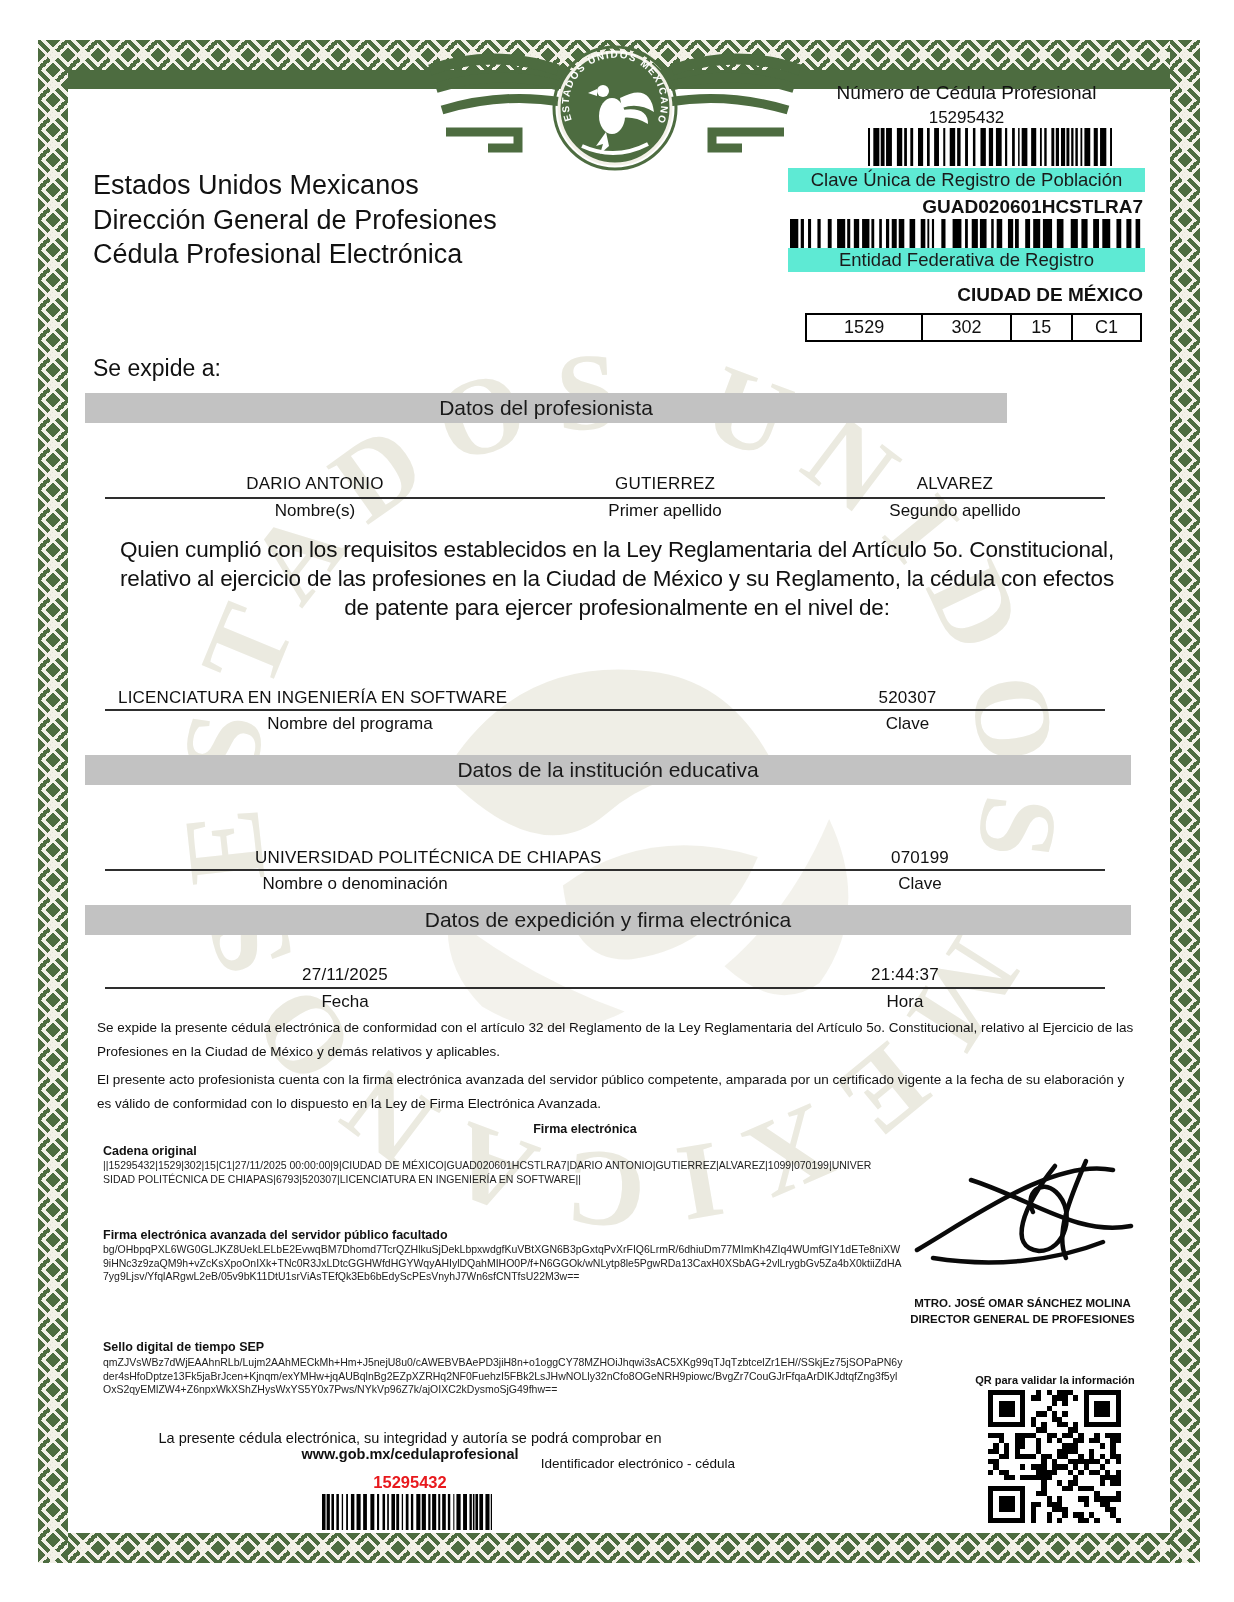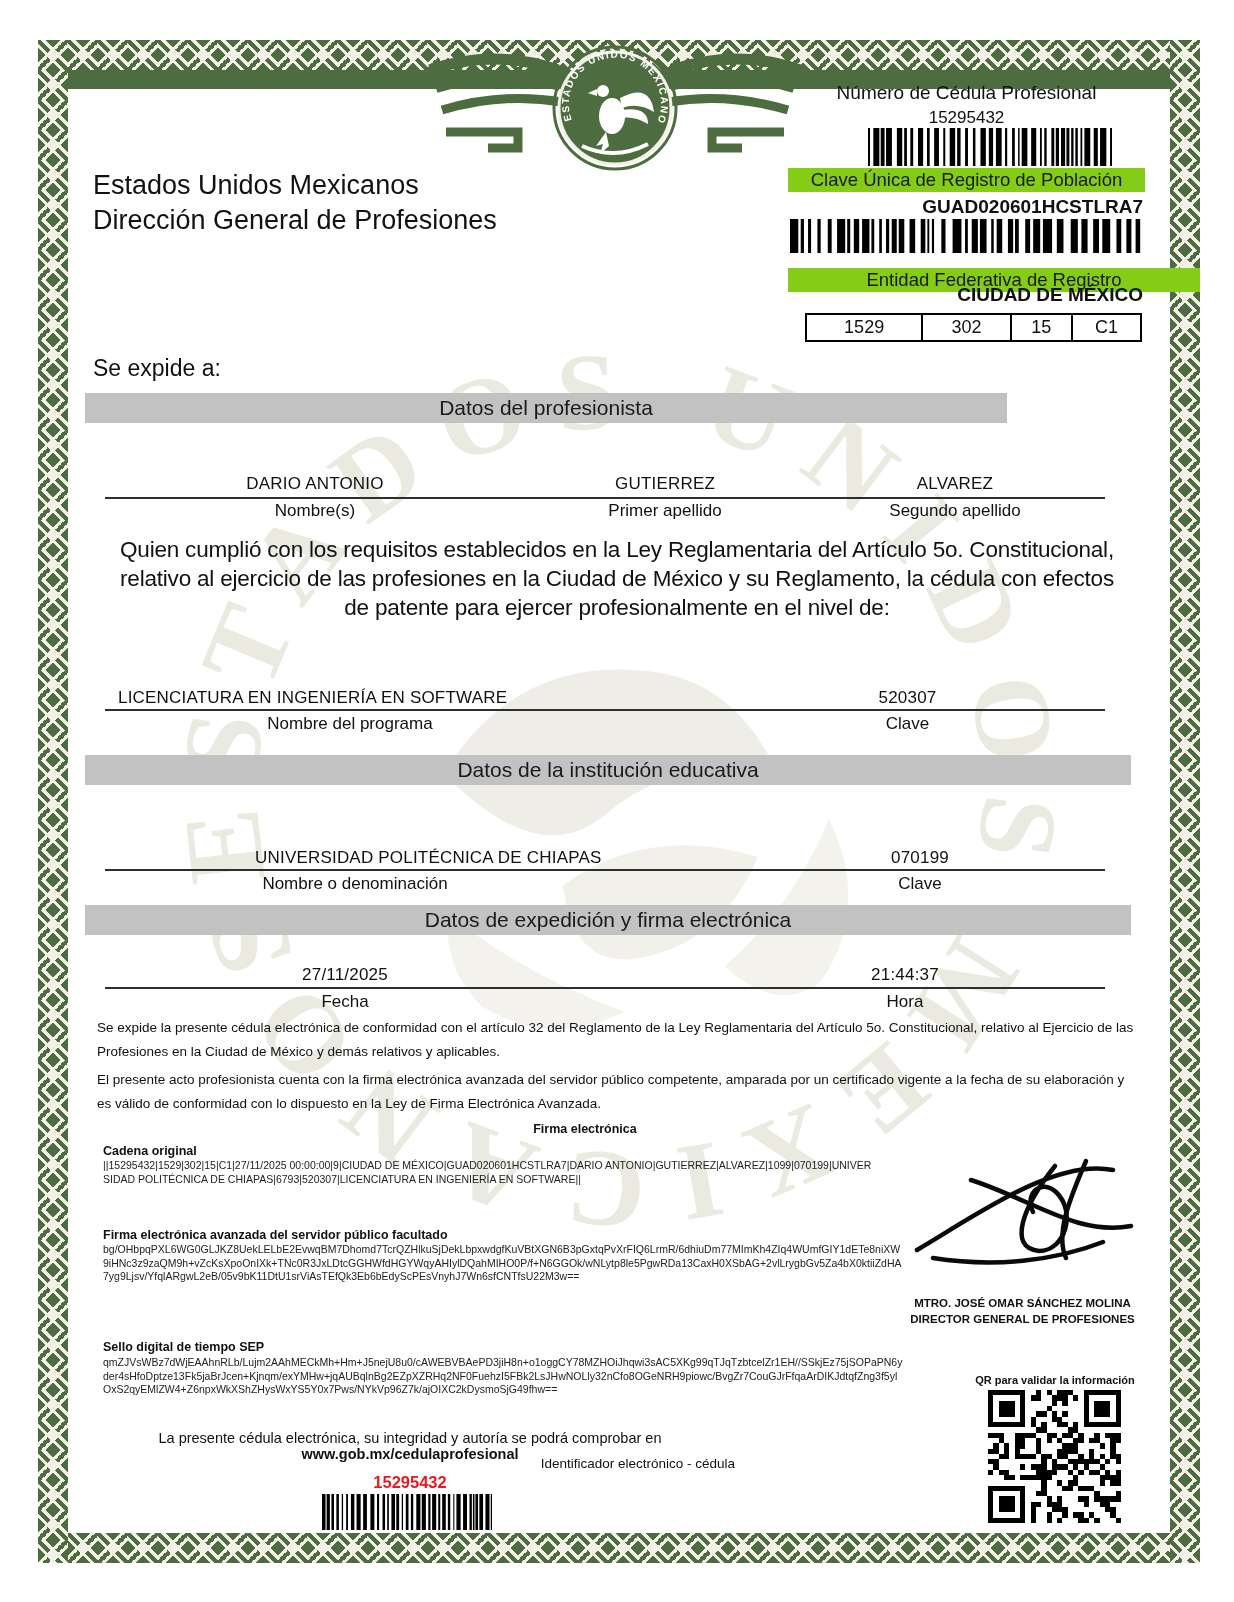--- a/index.html
+++ b/index.html
@@ -10,21 +10,21 @@
   
   .frame{
     background-color:#4d6c40;
     background-image:
       radial-gradient(circle at 15px 15px, #f3f1e8 0 2.5px, rgba(0,0,0,0) 3px),
       linear-gradient(45deg, rgba(0,0,0,0) 38%, #f3f1e8 38% 45%, rgba(0,0,0,0) 45% 55%, #f3f1e8 55% 62%, rgba(0,0,0,0) 62%),
       linear-gradient(-45deg, rgba(0,0,0,0) 38%, #f3f1e8 38% 45%, rgba(0,0,0,0) 45% 55%, #f3f1e8 55% 62%, rgba(0,0,0,0) 62%);
     background-size:30px 30px;
   }
   .banner{background:#c2c2c2;color:#1a1a1a;font-size:21px;line-height:30px;text-align:center;}
-  .minibanner{background:#84cc16;color:#1a1a1a;font-size:18.5px;line-height:24px;text-align:center;}
+  .minibanner{background:#5eead4;color:#1a1a1a;font-size:18.5px;line-height:24px;text-align:center;}
   .rule{border-top:2px solid #2e2e2e;}
   .val{font-size:17px;letter-spacing:.2px;}
   .lbl{font-size:17px;}
   .smallp{font-size:13.5px;line-height:24px;}
   .code{font-size:10.5px;line-height:13.5px;word-break:break-all;color:#222;}
   .codehead{font-size:12.5px;font-weight:bold;}
   table.reg{border-collapse:collapse;width:337px;font-size:18px;}
   table.reg td{border:2px solid #000;text-align:center;height:25px;padding:0;}
   table.reg tr.hdr td{background:#c2c2c2;}
   .barcode{display:block;}
@@ -83,20 +83,21 @@
     <circle cx="205" cy="47" r="6"></circle>
     <path d="M199,45 l-9,4 9,3 z"></path>
     <path d="M208,88 l-10,14 7,-2 -3,10 9,-8 z"></path>
   </g>
   <path d="M184,102 Q217,117 250,100" stroke="#fff" stroke-width="4" fill="none"></path>
 </svg>
 
 <div class="abs" style="left:93px;top:168px;font-size:27px;line-height:34.5px;">
   <div>Estados Unidos Mexicanos</div>
   <div>Dirección General de Profesiones</div>
+  <div>Cédula Profesional Electrónica</div>
 </div>
 <div class="abs" style="left:93px;top:355px;font-size:23px;">Se expide a:</div>
 
 <div class="abs ctr" style="left:788px;top:82px;width:357px;font-size:19px;">Número de Cédula Profesional</div>
 <div class="abs ctr" style="left:788px;top:108px;width:357px;font-size:17px;">15295432</div>
 <div class="abs barcode" style="left:868px;top:128px;width:244px;height:38px;">
     <svg viewBox="0 0 100 10" preserveAspectRatio="none" style="width:100%;height:100%;display:block">
       <rect x="0.00" y="0" width="0.83" height="10"></rect>
       <rect x="2.18" y="0" width="2.48" height="10"></rect>
       <rect x="5.21" y="0" width="1.58" height="10"></rect>
@@ -172,21 +173,21 @@
       <rect x="75.59" y="0" width="1.88" height="10"></rect>
       <rect x="79.53" y="0" width="2.01" height="10"></rect>
       <rect x="82.55" y="0" width="1.75" height="10"></rect>
       <rect x="85.88" y="0" width="1.66" height="10"></rect>
       <rect x="88.47" y="0" width="2.25" height="10"></rect>
       <rect x="92.48" y="0" width="1.36" height="10"></rect>
       <rect x="95.29" y="0" width="1.42" height="10"></rect>
       <rect x="97.90" y="0" width="1.30" height="10"></rect>
     </svg>
   </div>
-<div class="abs minibanner" style="left:788px;top:268px;width:412px;">Entidad Federativa de Registro</div>
+<div class="abs minibanner" style="left:788px;top:248px;width:357px;">Entidad Federativa de Registro</div>
 <div class="abs b" style="left:788px;top:284px;width:355px;font-size:19px;text-align:right;">CIUDAD DE MÉXICO</div>
 <table class="reg abs" style="left:805px;top:313px;">
   <tbody>
   <tr>
     <td>1529</td>
     <td>302</td>
     <td>15</td>
     <td>C1</td>
   </tr>
 </tbody>

